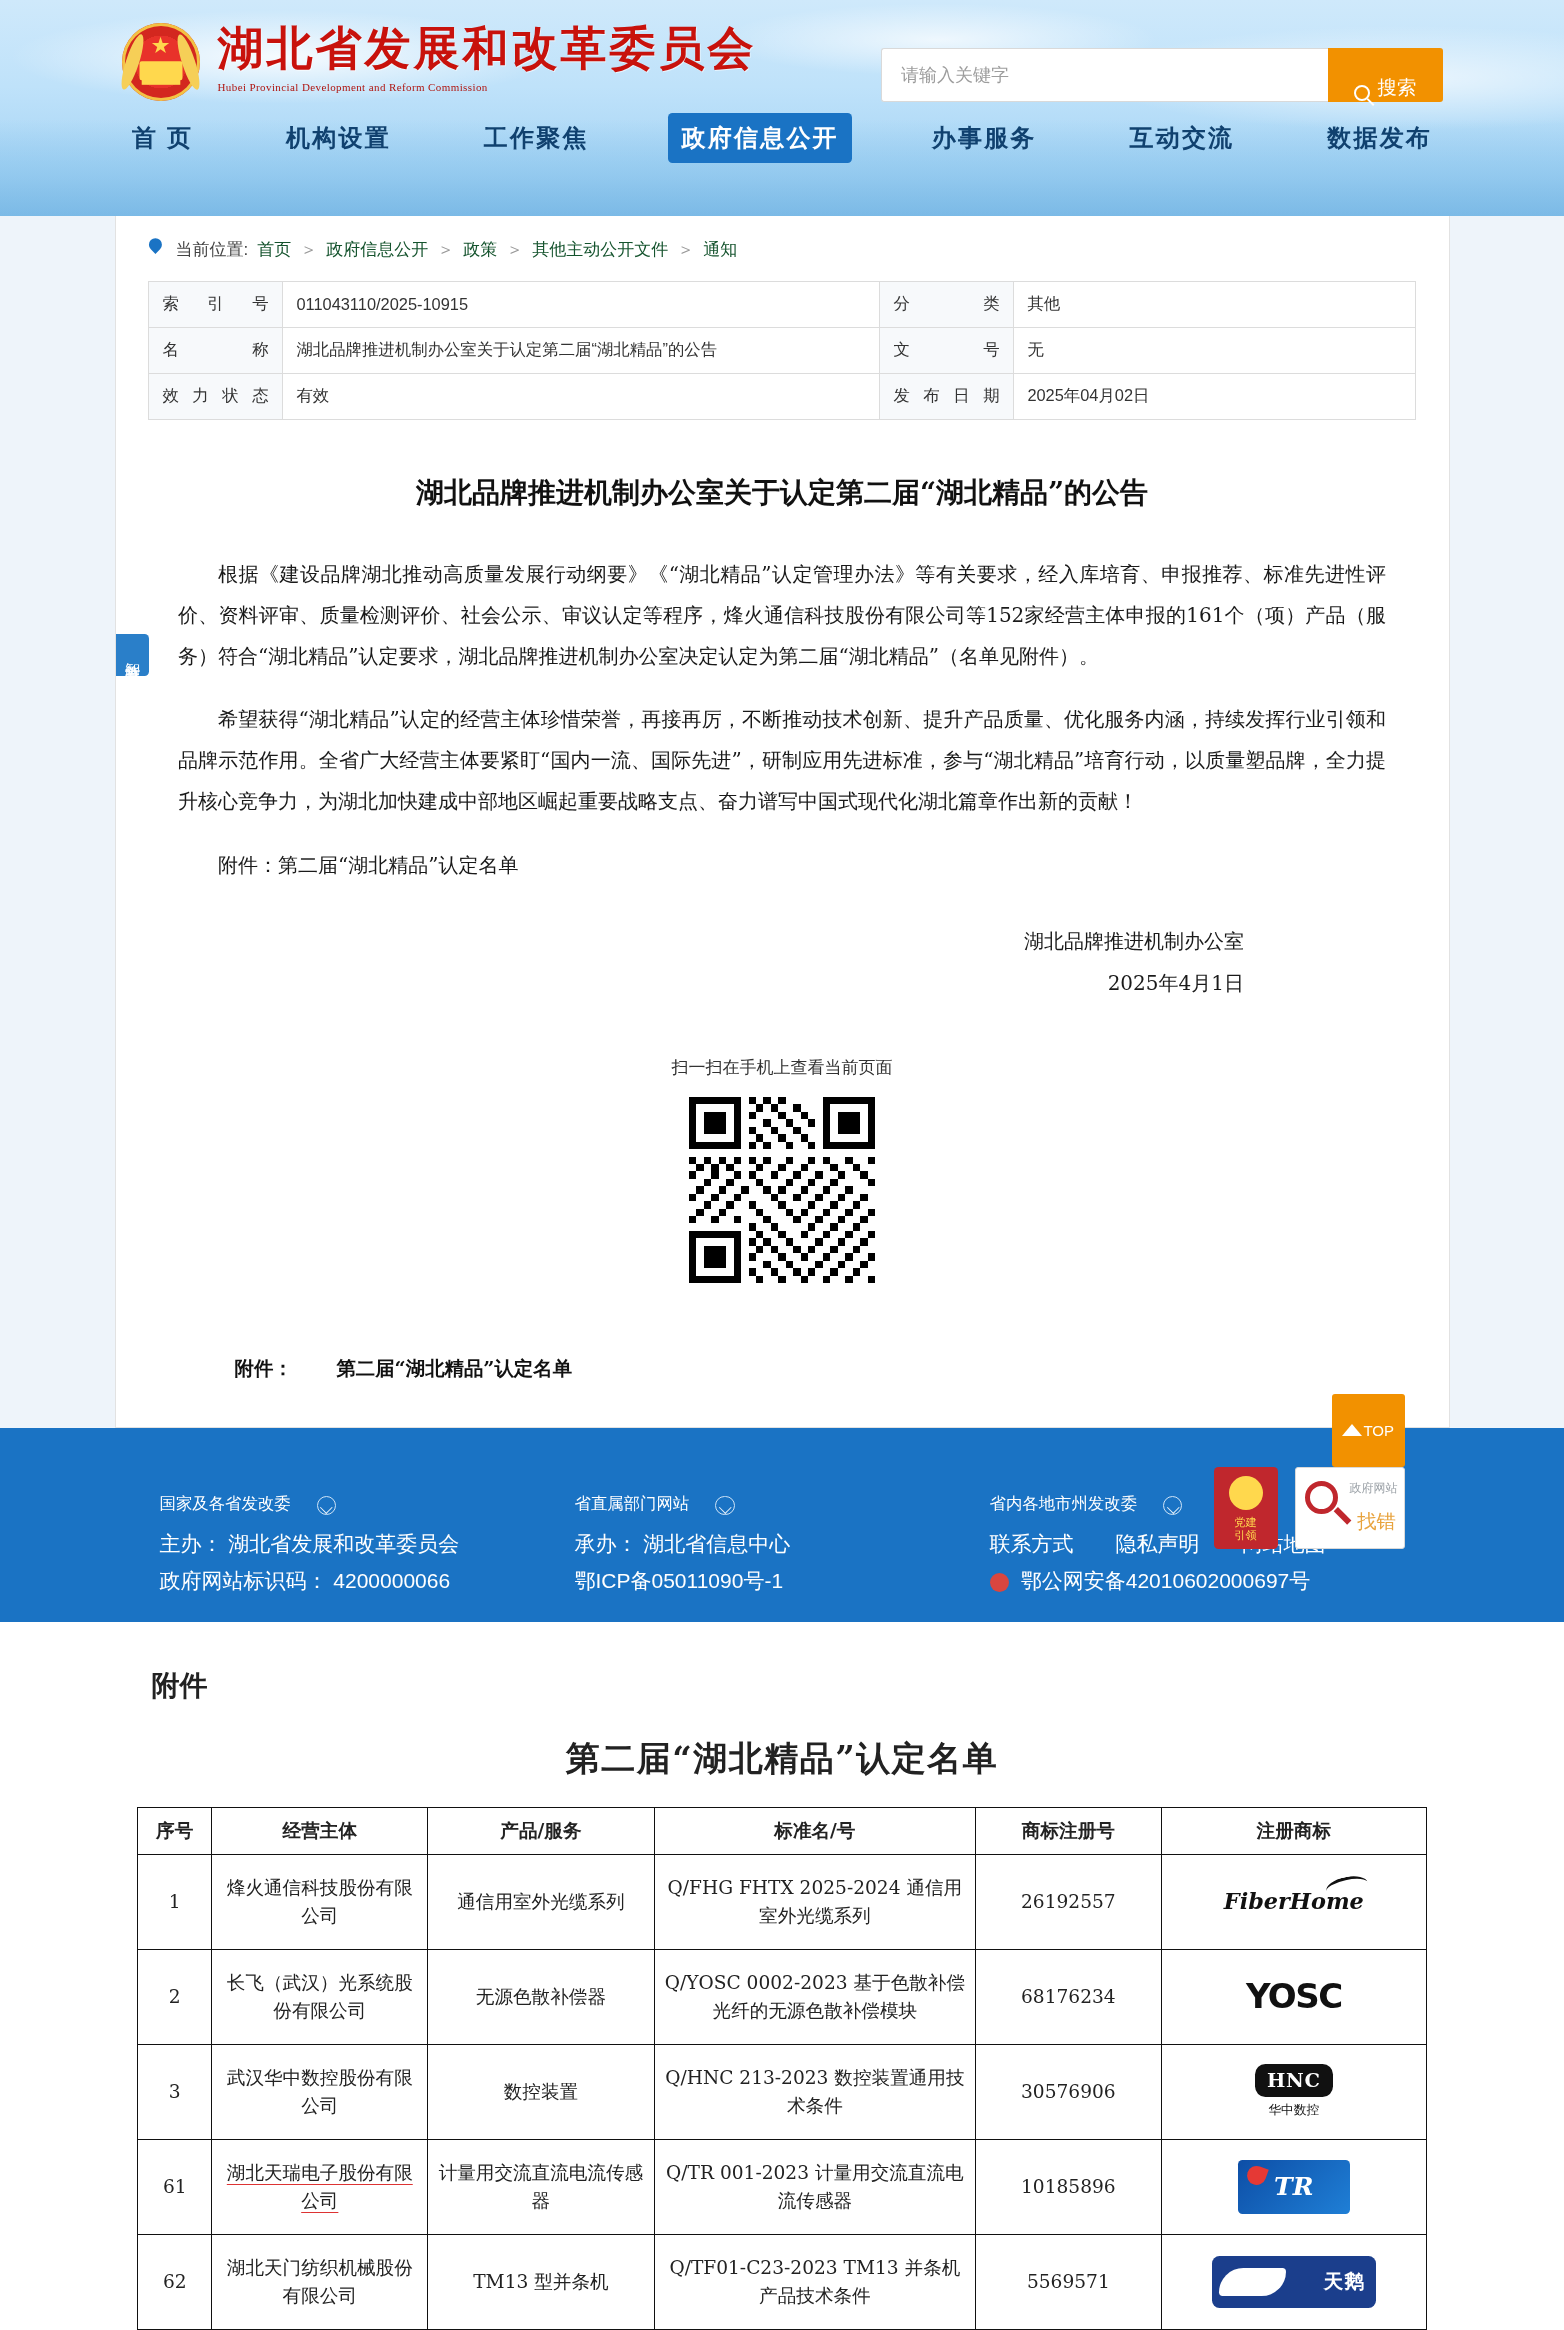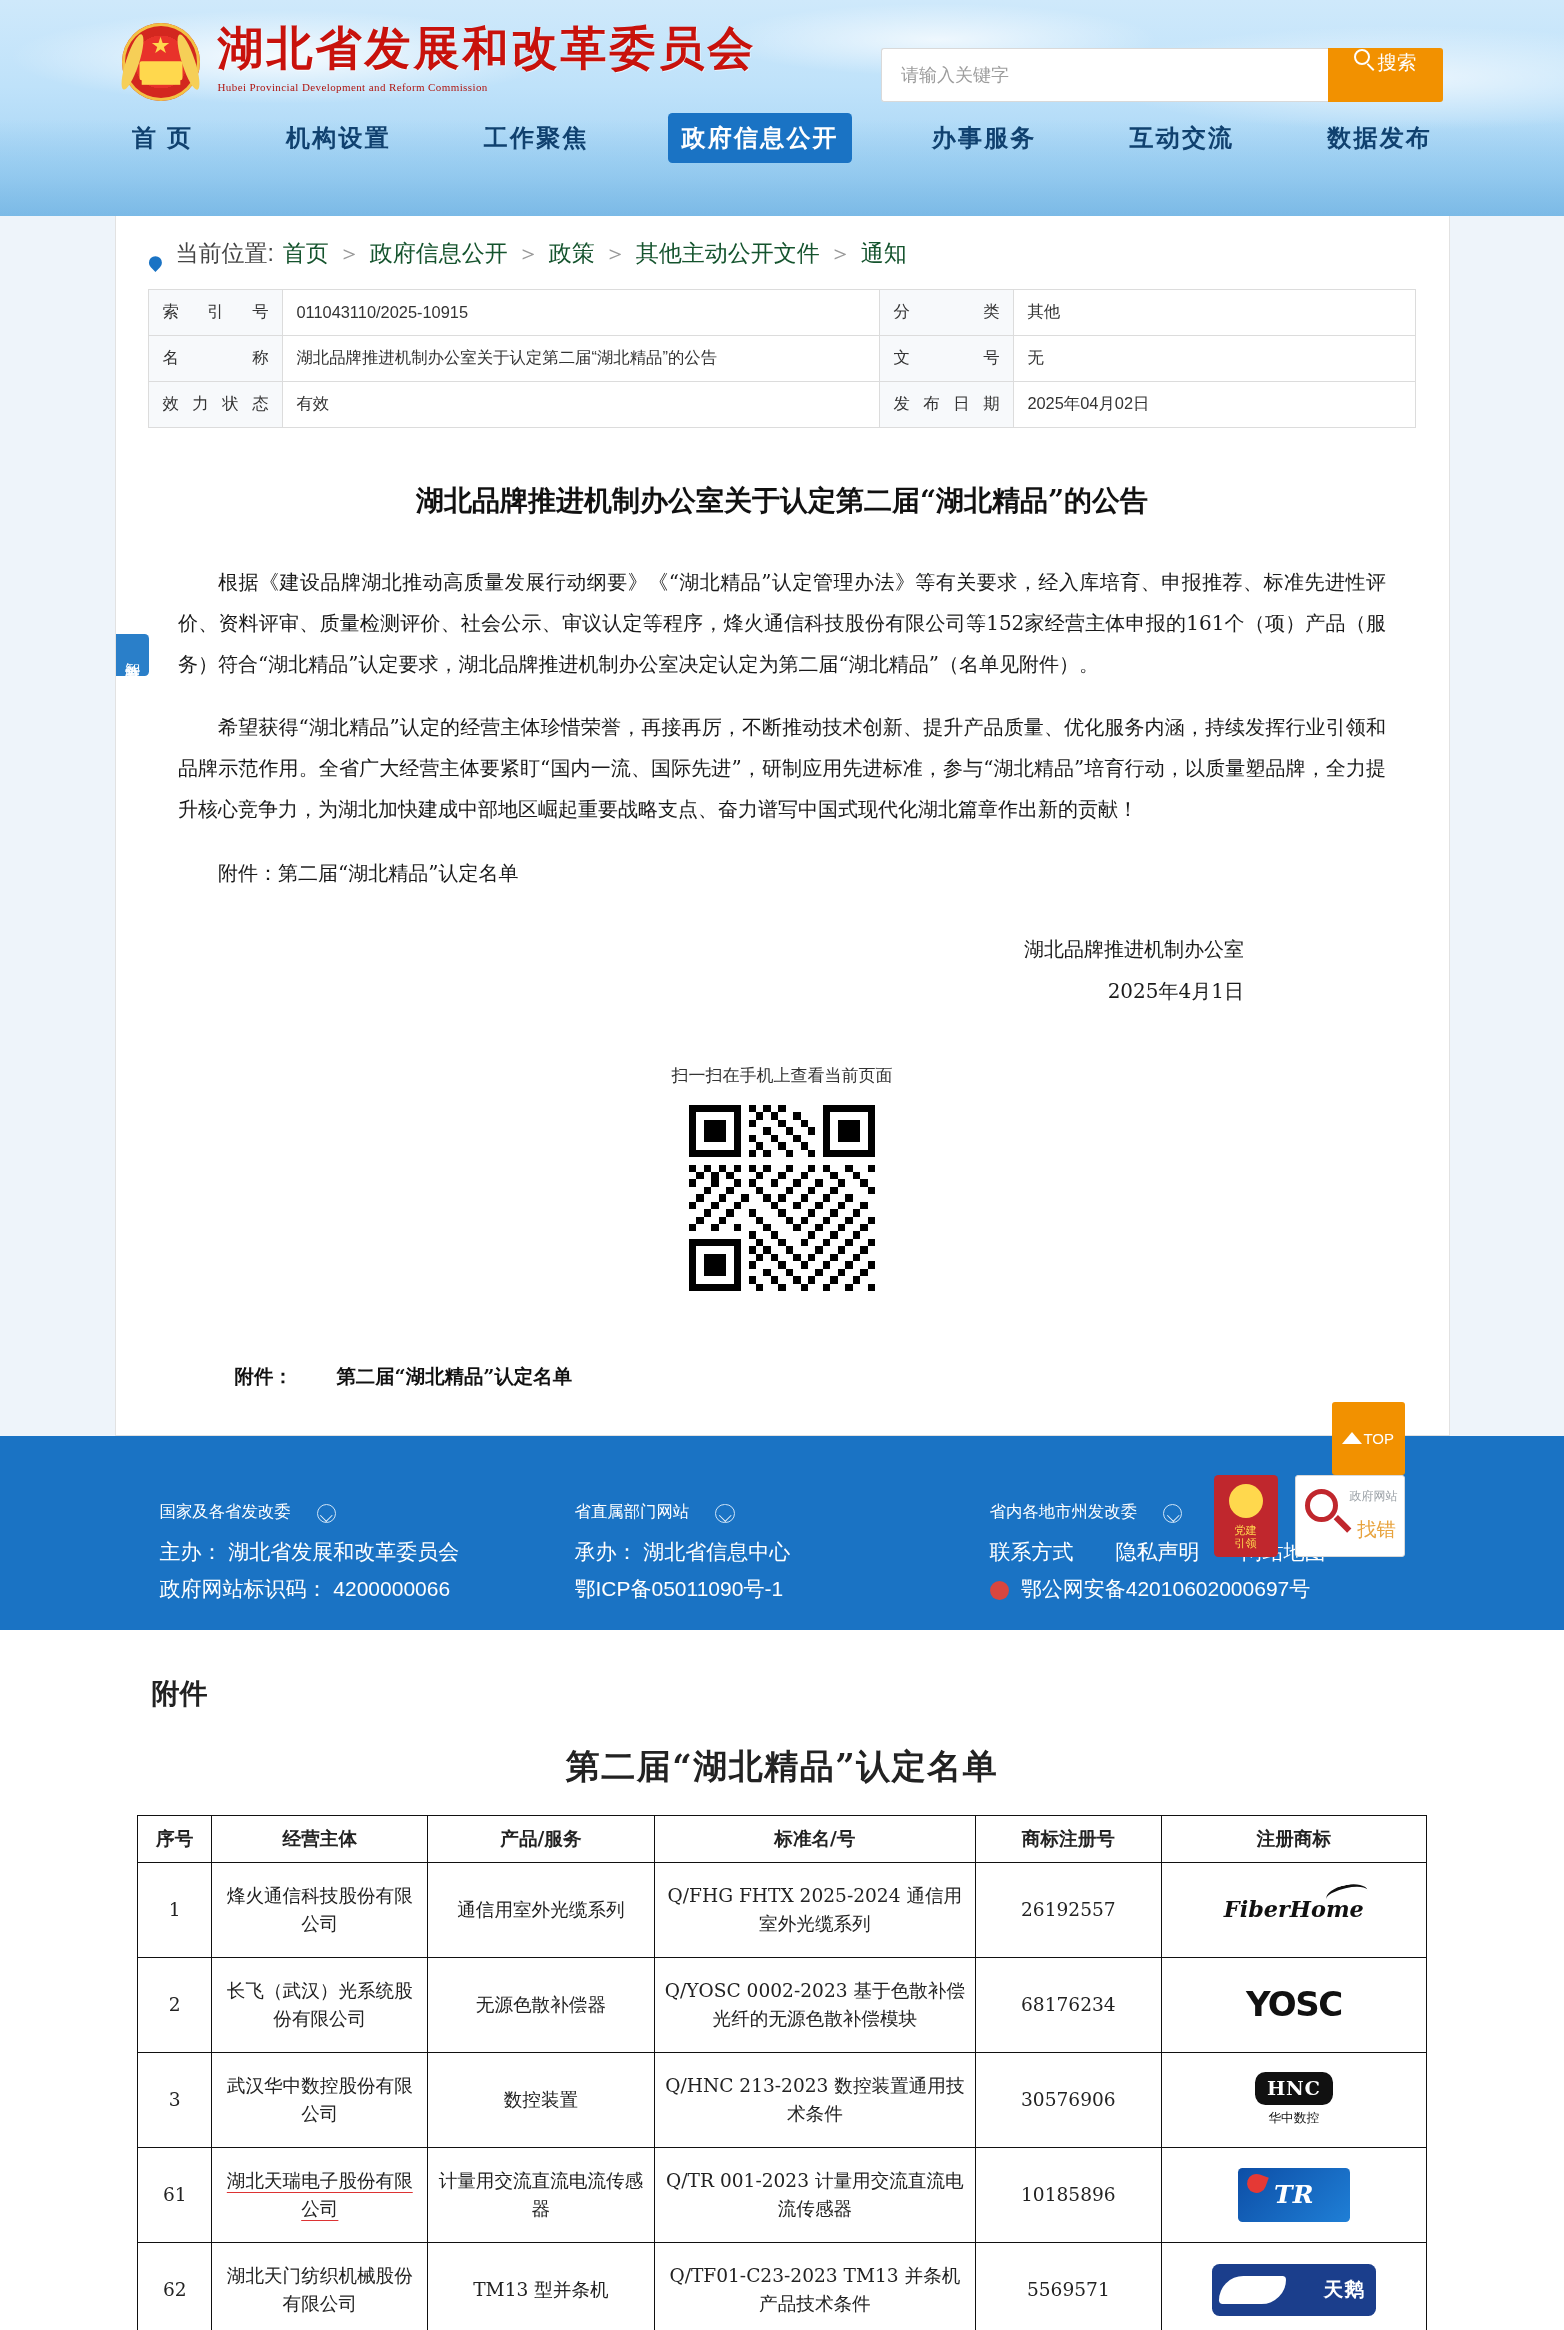--- a/index.html
+++ b/index.html
@@ -67,21 +67,21 @@
   .search-area { margin-top:30px; margin-right:33px; display:flex; align-items:stretch; flex:0 0 auto; }
   .search-input {
     width:447px; height:54px; border:0.7px solid #d9d9d9; border-right:none;
     background:#fff; padding:0 19.4px; font-size:18px; color:#555; outline:none;
     border-radius:3px 0 0 3px;
   }
   .search-input::placeholder { color:#9d9d9d; }
   .search-btn {
     width:115px; height:54px; border:none; background:#f29100; color:#fff;
     font-size:19.4px; cursor:pointer; border-radius:0 3px 3px 0;
-    display:flex; align-items:flex-start; justify-content:center; gap:7.5px;
+    display:flex; align-items:flex-end; justify-content:center; gap:7.5px;
   }
   .search-btn .mag {
     width:16.4px; height:16.4px; border:2.2px solid #fff; border-radius:50%; position:relative; display:inline-block;
   }
   .search-btn .mag::after { content:""; position:absolute; right:-6.7px; bottom:-4.5px; width:9px; height:2.2px; background:#fff; transform:rotate(45deg); }
 
   
   .nav-bar { position:relative; width:1387px; margin:0 auto; height:72px; display:flex; align-items:center; justify-content:space-between; padding:0 30px; }
   .nav-item {
     font-size:24px; color:#10416f; font-weight:700; letter-spacing:2.2px; cursor:pointer; padding:9px 13.4px;
@@ -89,21 +89,21 @@
   }
   .nav-item.active { color:#fff; background:#1a73c4; border-radius:4.5px; }
 
   
   .main-wrap { position:relative; background:#eef4fa; padding:0 0 0 0; }
   .content-card {
     width:1335px; margin:0 auto; background:#fff; border:0.7px solid #e2e2e2; border-top:none;
     padding:0 0 45px 0; position:relative;
   }
   .breadcrumb {
-    display:flex; align-items:flex-end; gap:9px; padding:22.4px 33px 19.4px 33px; font-size:23px; color:#444;
+    display:flex; align-items:flex-start; gap:9px; padding:22.4px 33px 19.4px 33px; font-size:17px; color:#444;
   }
   .breadcrumb .pin {
     width:13.4px; height:13.4px; border-radius:50% 50% 50% 0; background:#1a73c4; transform:rotate(-45deg); display:inline-block; margin-right:4.5px;
   }
   .breadcrumb .sep { color:#999; }
   .breadcrumb a { color:#14532d; text-decoration:none; cursor:pointer; }
 
   
   .meta-table { width:1268px; margin:0 auto; border-collapse:collapse; table-layout:fixed; font-size:16.4px; }
   .meta-table td { border:0.7px solid #dcdcdc; height:46px; padding:4.5px 13.4px; color:#333; vertical-align:middle; }

